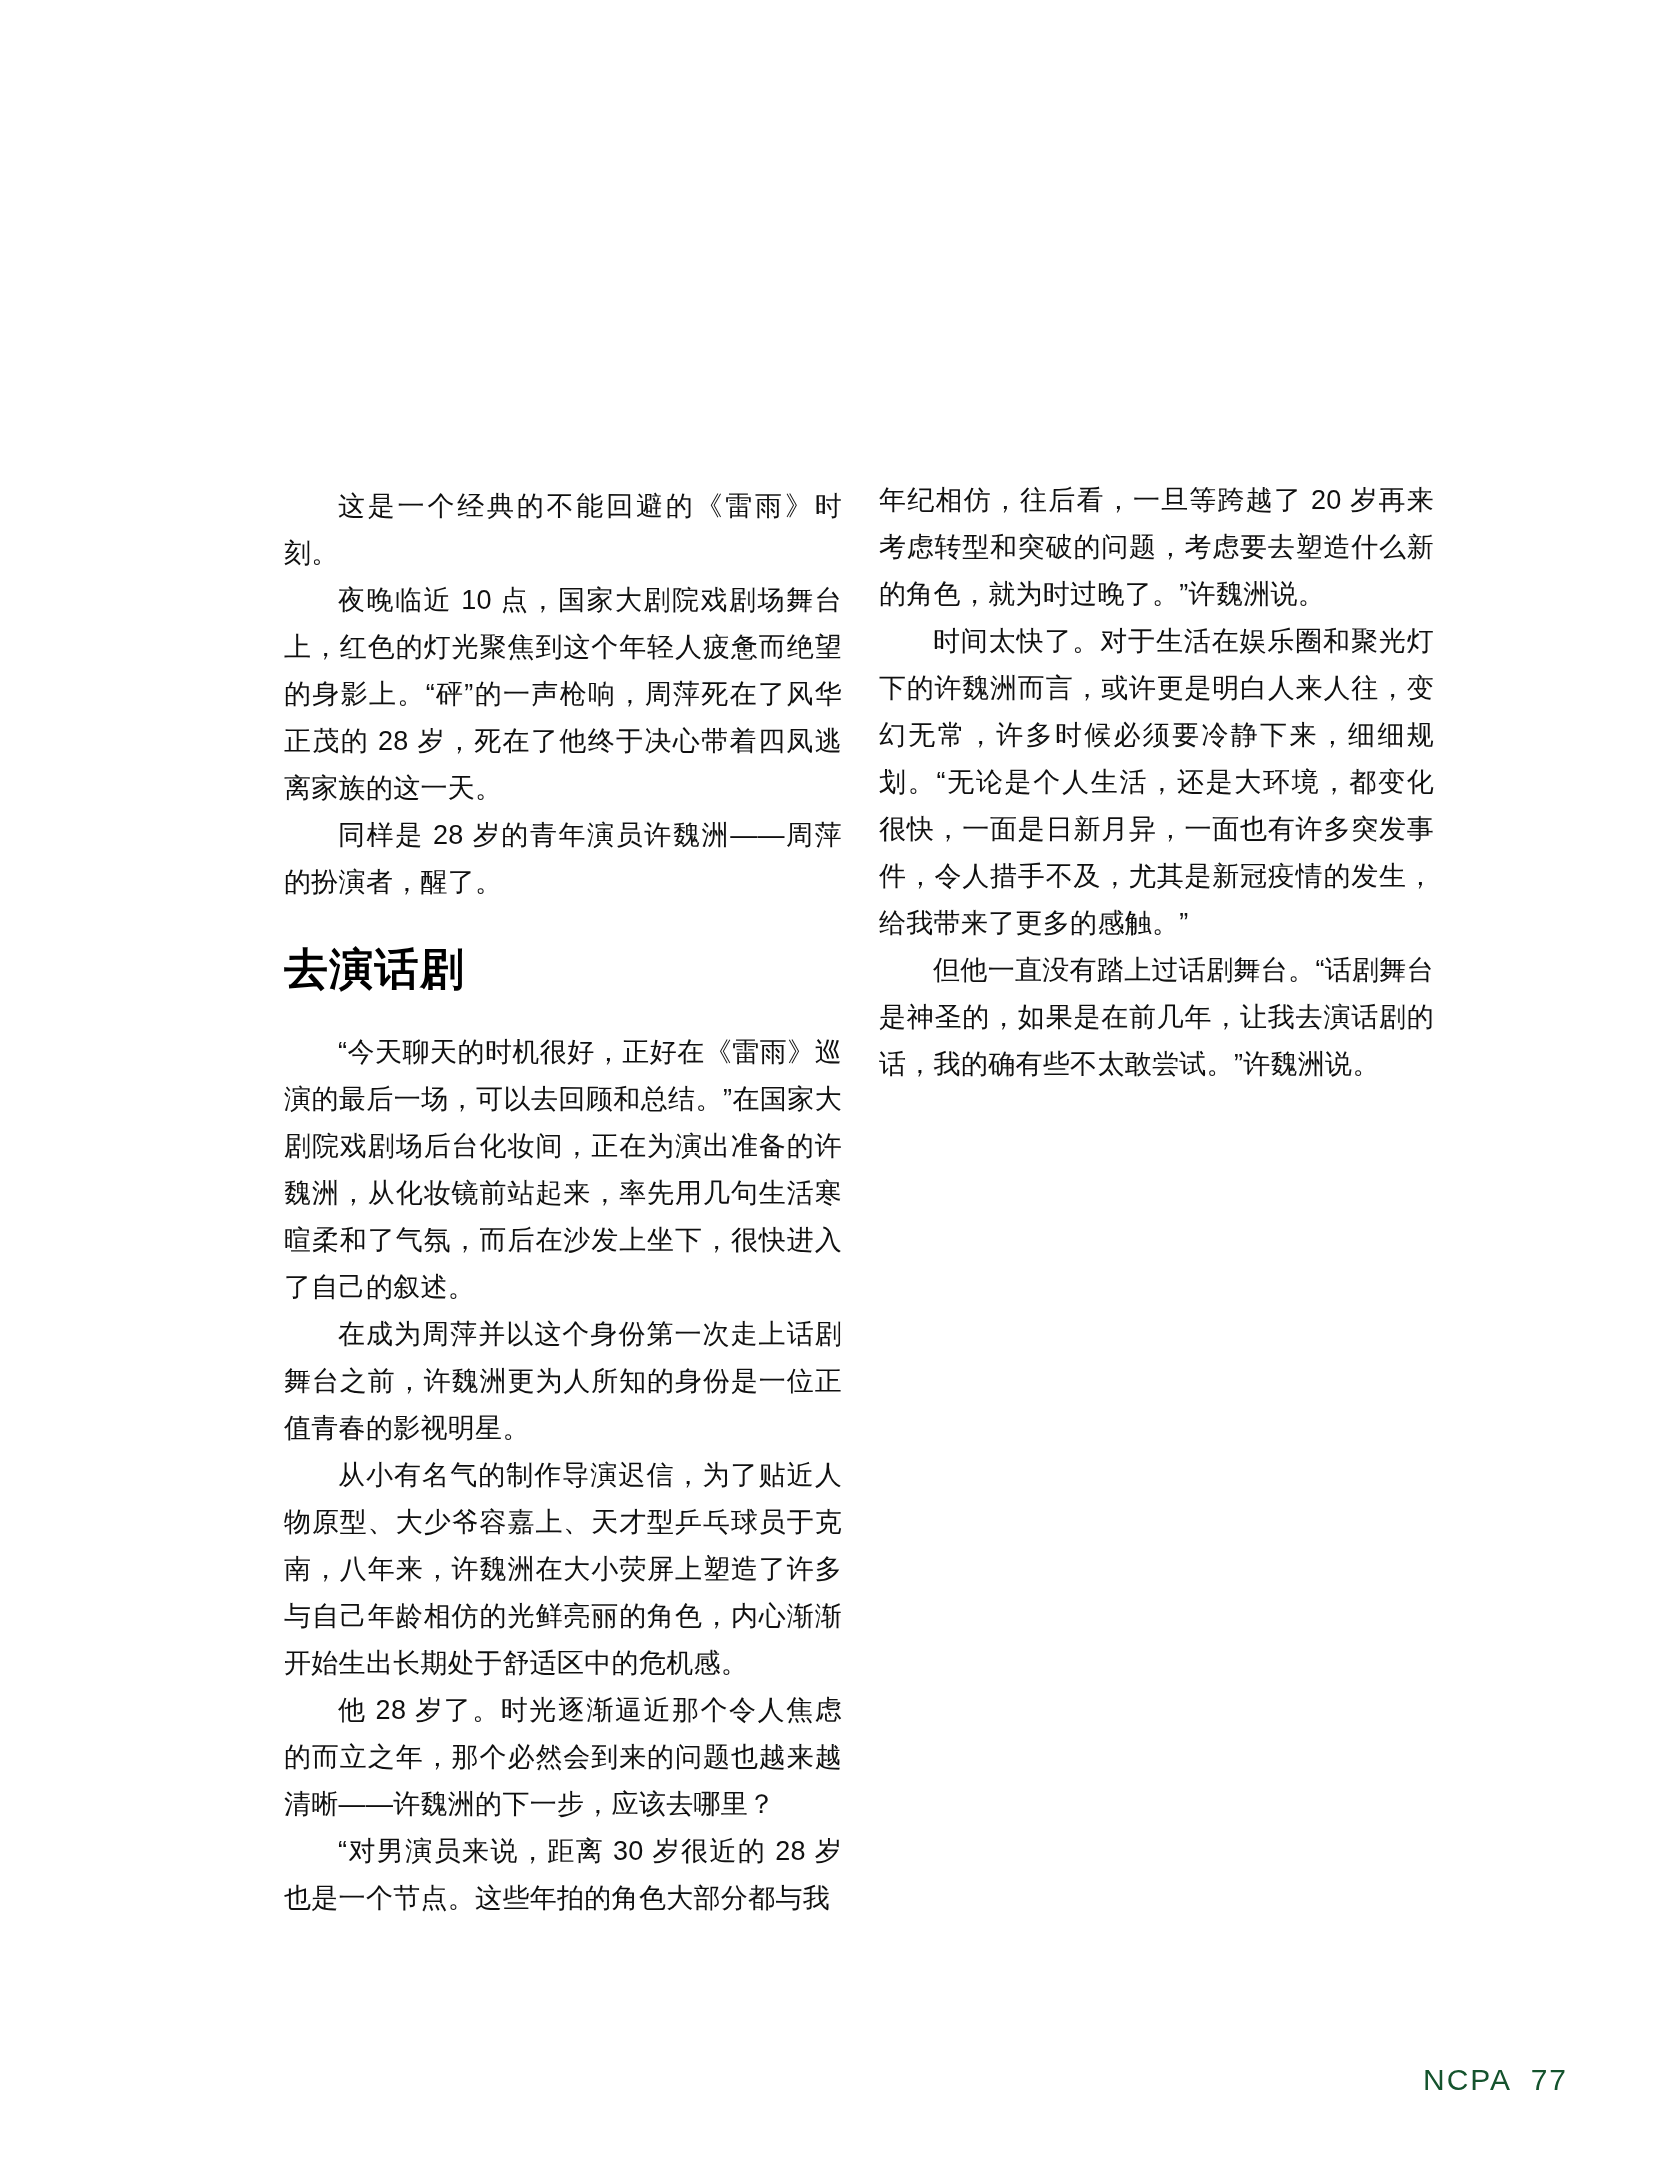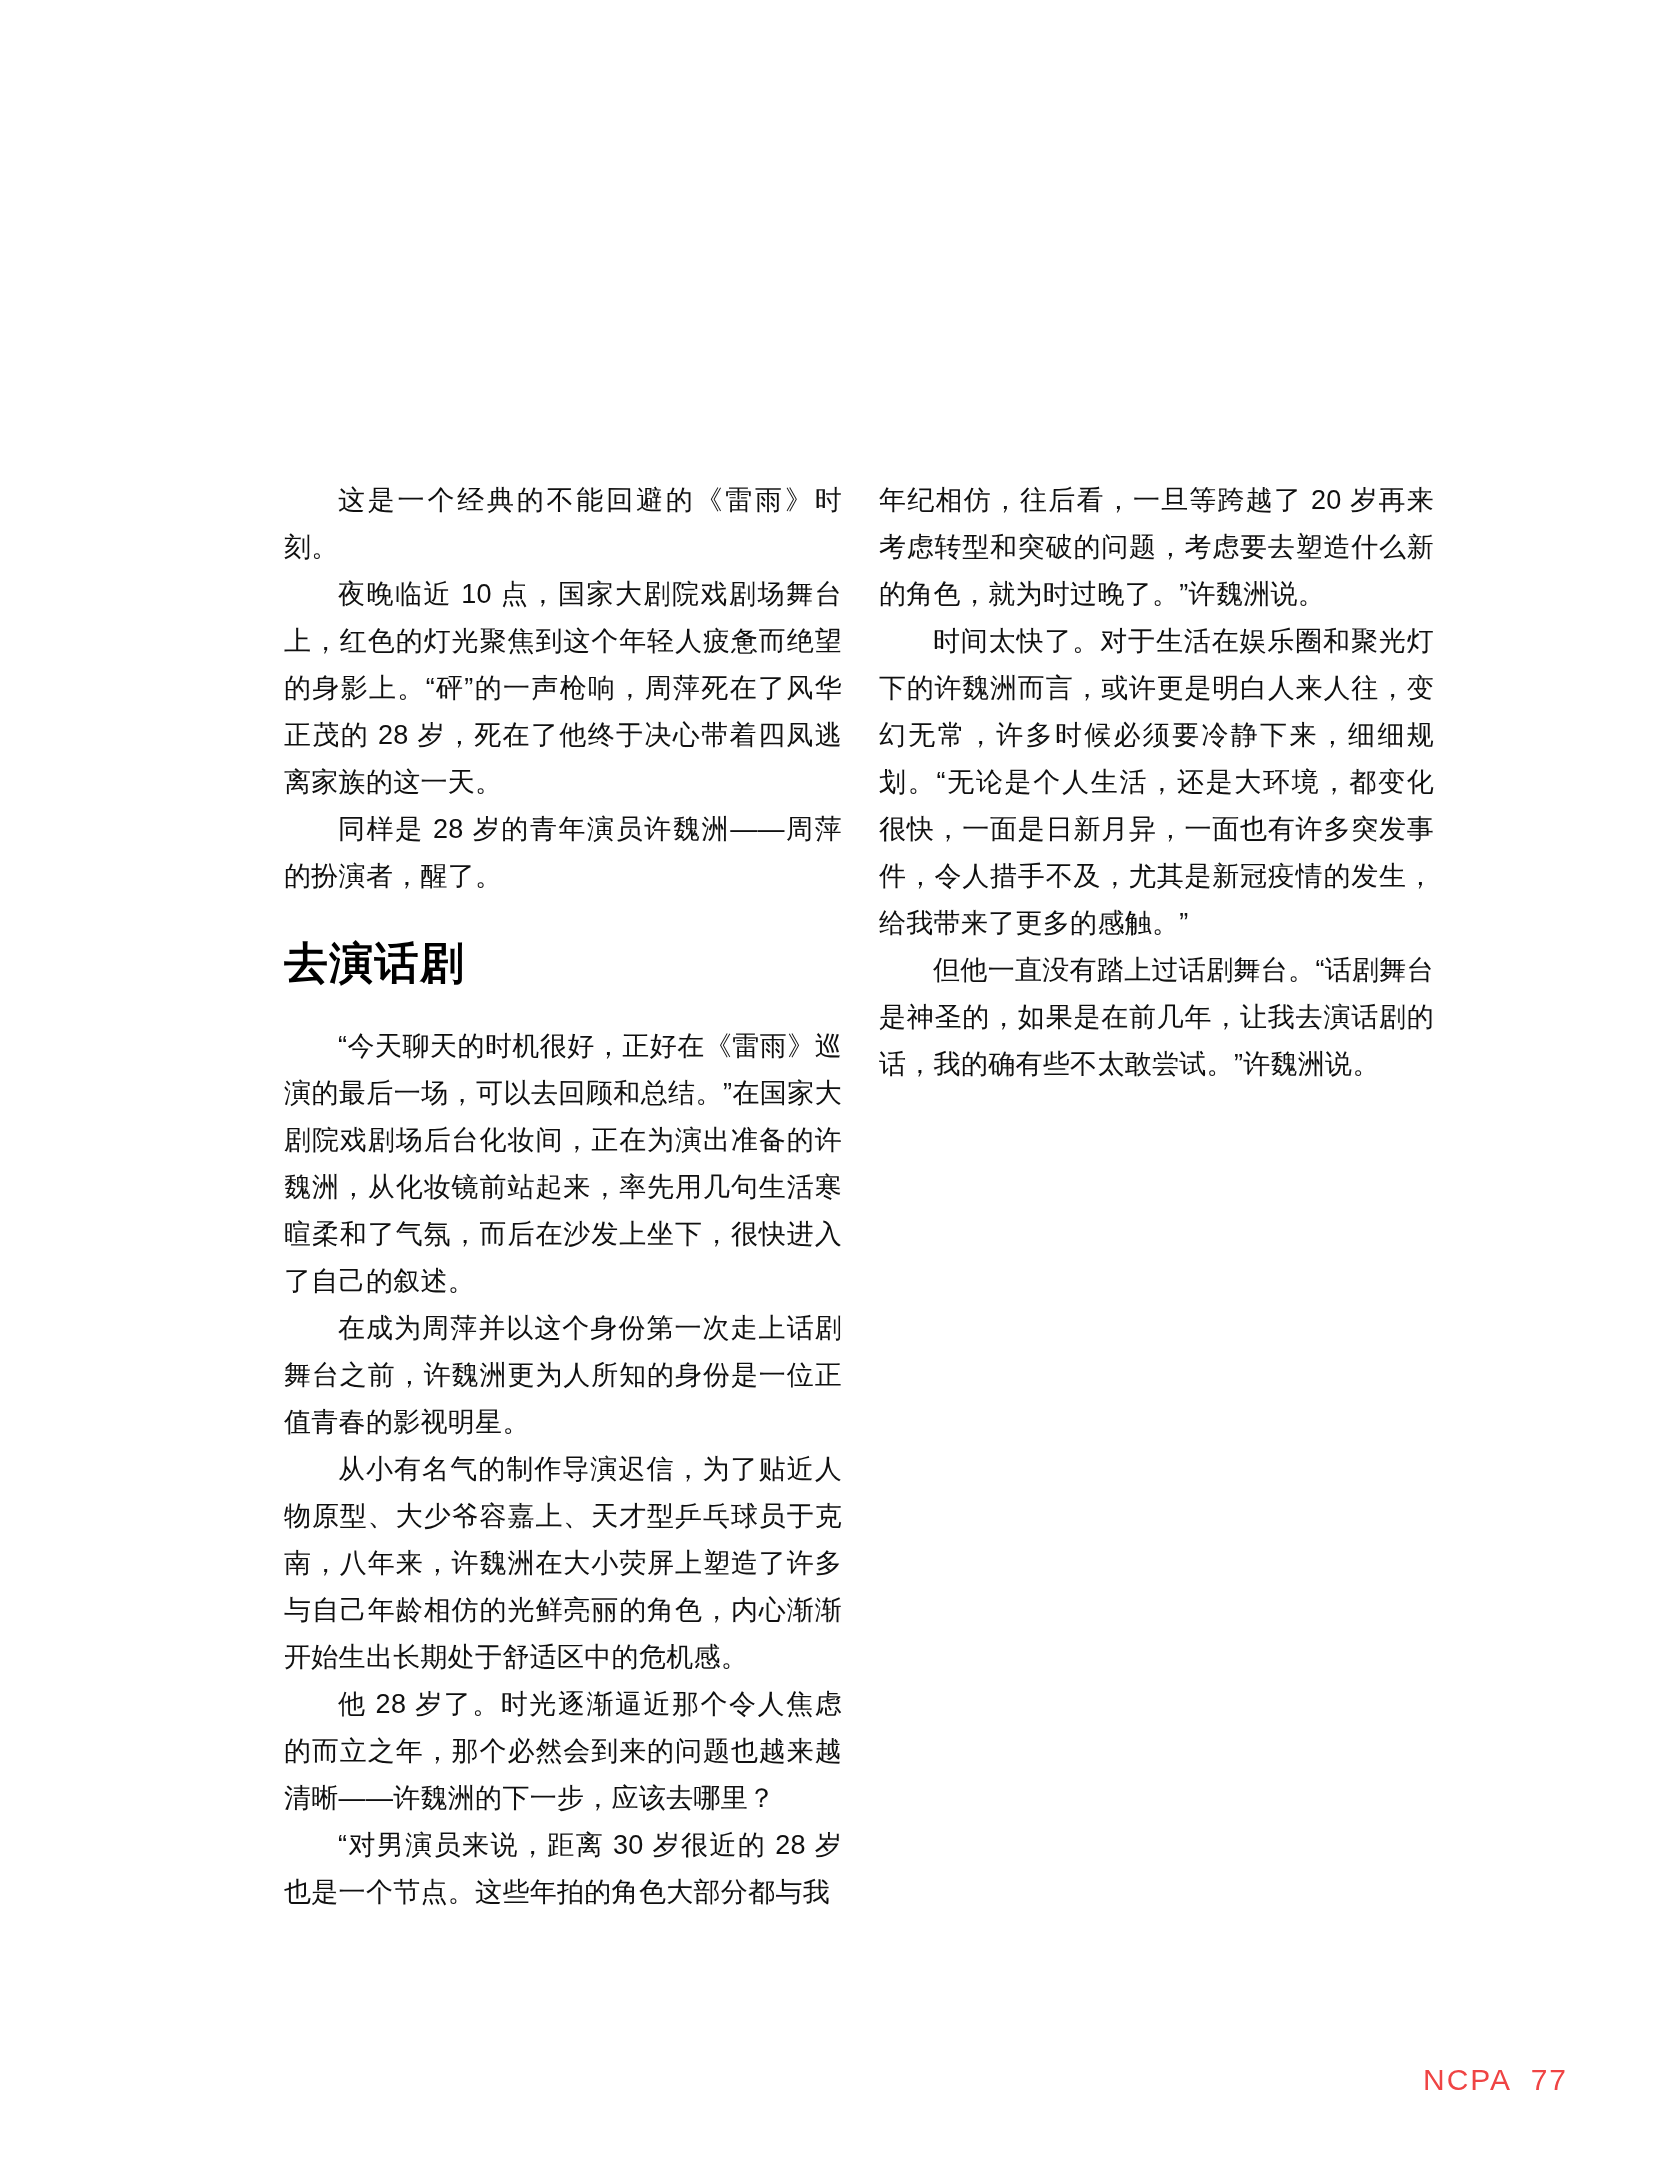--- a/index.html
+++ b/index.html
@@ -23,21 +23,21 @@
     position: absolute;
     top: 477px;
     width: 558px;
     font-size: 27px;
     line-height: 47px;
     color: #101010;
     text-align: justify;
     text-justify: inter-ideograph;
     letter-spacing: 0.3px;
   }
-  .col-left  { left: 284px; }
+  .col-left  { left: 284px; margin-top: 6px; }
   .col-right { left: 879px; width: 555px; }
   .col p {
     margin: 0;
     padding: 0;
     text-indent: 2em;
     word-break: break-all;
   }
   .col p.continuation { text-indent: 0; }
   .section-heading {
     margin: 45px 0 42px 0;
@@ -46,21 +46,21 @@
     font-weight: 700;
     color: #000000;
     letter-spacing: 1.3px;
   }
   .page-footer {
     position: absolute;
     left: 1423px;
     top: 2064px;
     font-size: 30px;
     line-height: 32px;
-    color: #ef4444;
+    color: #14532d;
     letter-spacing: 2px;
     white-space: nowrap;
   }
   .page-footer .page-number { margin-left: 18.5px; }
 </style>
 </head>
 <body>
 
 <div class="page">
 

